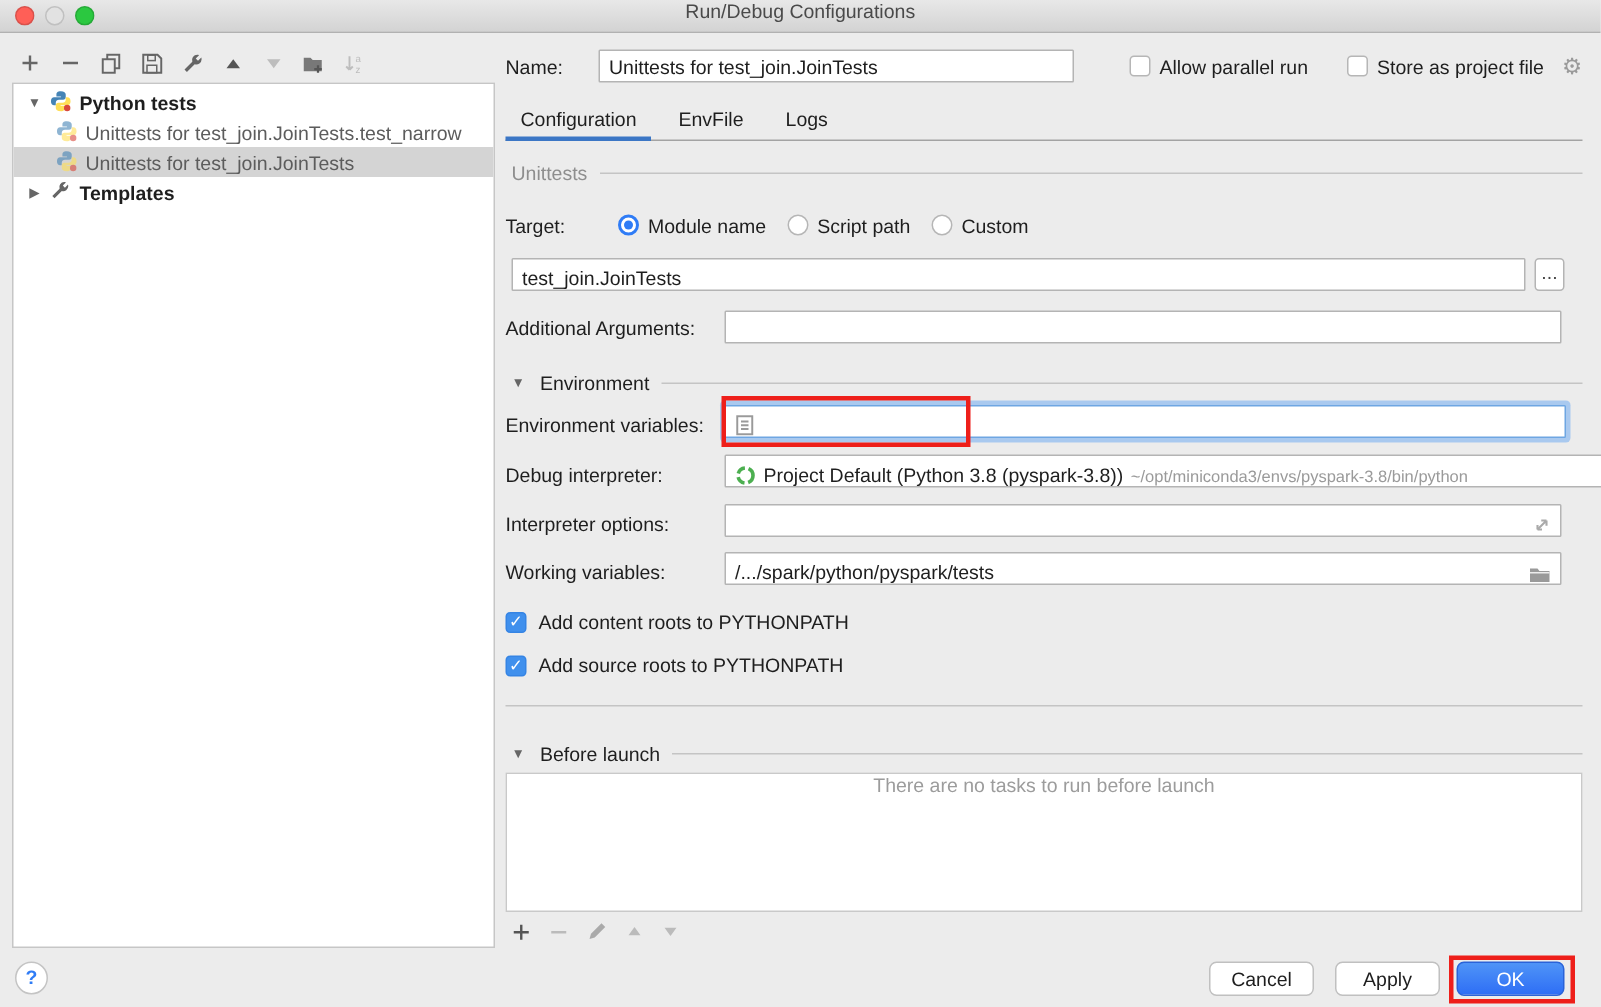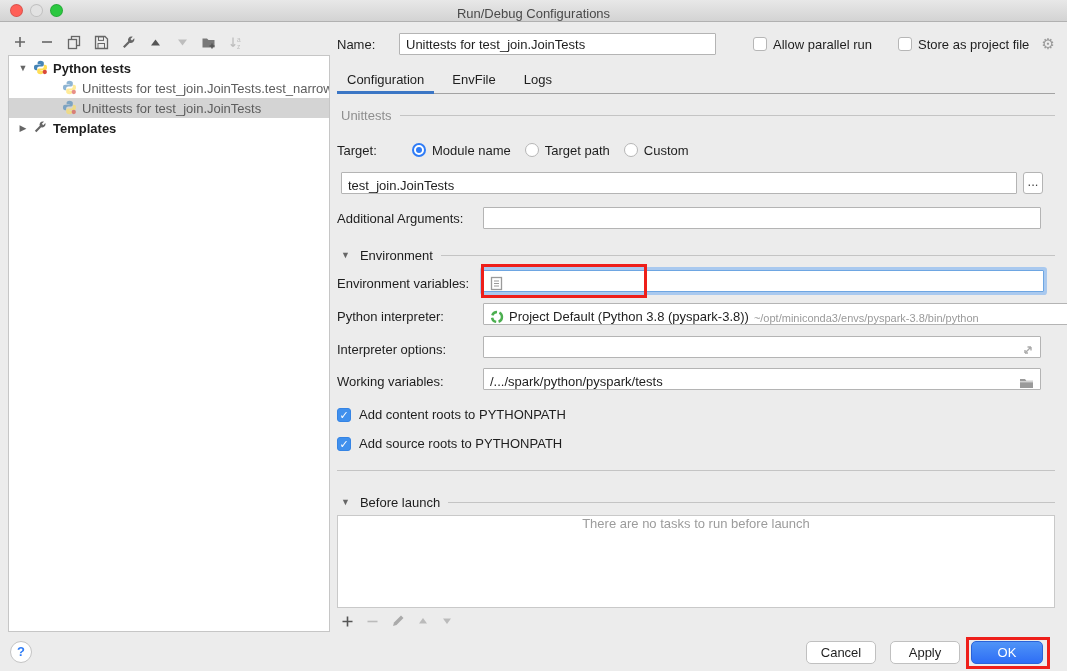--- a/index.html
+++ b/index.html
@@ -3,37 +3,37 @@
 <meta charset="utf-8">
 <style>
   * { margin:0; padding:0; box-sizing:border-box; }
   html,body { width:1067px; height:671px; }
   body { font-family:"Liberation Sans", sans-serif; font-size:13px; color:#222; background:#ececec; overflow:hidden; }
   .window { position:absolute; inset:0; width:1067px; height:671px; background:#ececec; }
 
   
   .titlebar { position:absolute; top:0; left:0; right:0; height:22px;
     background:linear-gradient(#e8e8e8,#d3d3d3); border-bottom:1px solid #b1b1b1;
-    display:flex; align-items:flex-end; justify-content:center; }
+    display:flex; align-items:flex-start; justify-content:center; }
   .title-text { font-size:13px; color:#4a4a4a; }
   .traffic { position:absolute; left:10px; top:4px; display:flex; gap:7px; }
   .light { width:13px; height:13px; border-radius:50%; border:0.5px solid rgba(0,0,0,.15); }
   .light.red { background:#ff5f57; } .light.min { background:#e2e2e2; } .light.grn { background:#2bc840; }
 
   
   .lt-toolbar { position:absolute; top:32px; left:12px; display:flex; align-items:center; gap:11px; height:20px; }
   .tbtn { width:16px; height:16px; display:flex; align-items:center; justify-content:center; }
 
   
   .tree-panel { position:absolute; left:8px; top:55px; width:322px; height:577px;
     background:#fff; border:1px solid #c6c6c6; overflow:hidden; padding-top:2px; }
   .tree-row { height:20px; display:flex; align-items:center; white-space:nowrap; overflow:hidden; }
   .tree-row.selected { background:#d4d4d4; }
   .tw { width:12px; text-align:center; font-size:9px; color:#666; flex:0 0 12px; }
-  .ind0 .tw { margin-left:8px; } .ind1 { padding-left:49px; }
+  .ind0 .tw { margin-left:8px; } .ind1 { padding-left:24px; }
   .ticon { width:16px; height:16px; margin:0 4px 0 4px; flex:0 0 16px; }
   .ticon.faded { opacity:.6; }
   .tree-label { color:#1e1e1e; } .tree-label.bold { font-weight:bold; }
   .tree-label.gray { color:#5c5c5c; }
 
   
   .name-row { position:absolute; top:33px; left:337px; right:12px; height:22px; display:flex; align-items:center; }
   .lbl { color:#1e1e1e; }
   .name-input { position:absolute; left:62px; top:0; width:317px; height:22px; border:1px solid #b4b4b4;
     background:#fff; font-family:"Liberation Sans",sans-serif; font-size:13px; padding:0 6px; border-radius:1px; color:#1e1e1e; }
@@ -256,21 +256,21 @@
 
     <div class="frow" style="top:141px; height:18px;">
       <span class="lbl" style="width:75px;">Target:</span>
       <span class="radio-group">
         <span class="radio-opt">
           <span class="radio sel"></span>
           <span class="lbl">Module name</span>
         </span>
         <span class="radio-opt">
           <span class="radio"></span>
-          <span class="lbl">Target path</span>
+          <span class="lbl">Script path</span>
         </span>
         <span class="radio-opt">
           <span class="radio"></span>
           <span class="lbl">Custom</span>
         </span>
       </span>
     </div>
 
     <div class="field" style="top:172px; left:4px; width:676px;">
       <span class="ftext">test_join.JoinTests</span>
@@ -297,21 +297,21 @@
       <span class="icon">
         <svg width="13" height="15">
             <rect x="1.5" y="1.5" width="10" height="12" fill="#fff" stroke="#9a9a9a" stroke-width="1.3"></rect>
             <path d="M4 5h5M4 7.5h5M4 10h5" stroke="#9a9a9a" stroke-width="1.2"></path>
           </svg>
       </span>
     </div>
     <div class="red-rect" style="left:144px; top:264px; width:166px; height:34px;"></div>
 
     <div class="frow" style="top:307px; height:18px;">
-      <span class="lbl">Python interpreter:</span>
+      <span class="lbl">Debug interpreter:</span>
     </div>
     <div class="field" style="top:303px; left:146px; width:610px; ">
       <span class="icon" style="margin-right:5px;">
         <svg width="14" height="14">
             <circle cx="7" cy="7" r="5" fill="none" stroke="#4caf50" stroke-width="2.4" stroke-dasharray="6 2.5"></circle>
           </svg>
       </span>
       <span style="white-space:nowrap;">Project Default (Python 3.8 (pyspark-3.8))</span>
       <span class="gpath">~/opt/miniconda3/envs/pyspark-3.8/bin/python</span>
       <span class="stepper">

